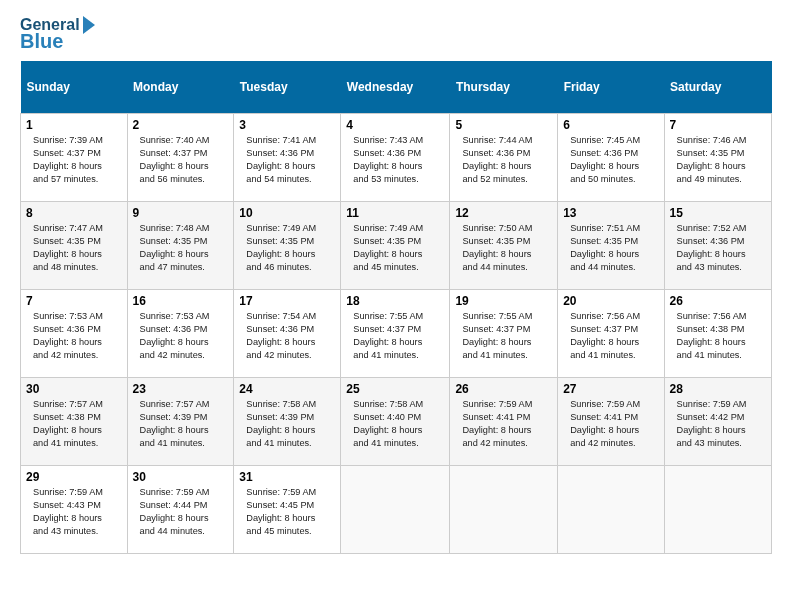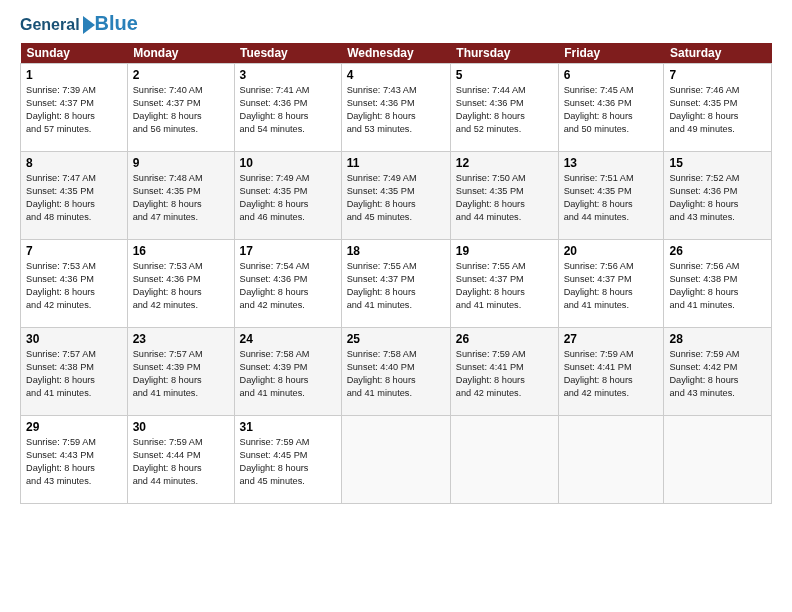--- a/index.html
+++ b/index.html
@@ -37,23 +37,23 @@
     .location {
       font-size: 14px;
       color: #333;
     }
     .calendar {
       width: 100%;
       border-collapse: collapse;
       font-size: 10px;
     }
     .calendar th {
-      background: #7f1d1d;
+      background: #0369a1;
       color: #fff;
-      padding: 3px 6px;
+      padding: 19px 6px;
       text-align: left;
       font-size: 12px;
       font-weight: bold;
     }
     .calendar td {
       border: 1px solid #ccc;
       vertical-align: top;
       padding: 4px 5px;
       width: 113px;
       height: 88px;
@@ -65,32 +65,33 @@
     .day-num {
       font-size: 12px;
       font-weight: bold;
       display: block;
       margin-bottom: 2px;
     }
     .day-info {
       font-size: 9.2px;
       line-height: 1.4;
       color: #222;
+      margin-left: 7px;
     }
     .empty-cell {
       background: #f9f9f9 !important;
     }
   </style>
 </head>
 <body>
 
 <div class="page">
   <div class="header">
     <div class="logo">
-      <div style="display:flex;flex-direction:row;align-items:flex-start;">
+      <div style="display:flex;flex-direction:column;align-items:flex-start;">
         <div style="display:flex;align-items:center;gap:0;">
           <span style="font-size:16px;font-weight:bold;color:#1a5276;">General</span>
           <div style="margin-left:3px;width:0;height:0;border-top:9px solid transparent;border-bottom:9px solid transparent;border-left:12px solid #2980b9;"></div>
         </div>
         <span style="font-size:20px;font-weight:bold;color:#2980b9;margin-top:-4px;">Blue</span>
       </div>
     </div>
     <div class="title-block">
       <div class="month-title"></div>
       <div class="location"></div>

